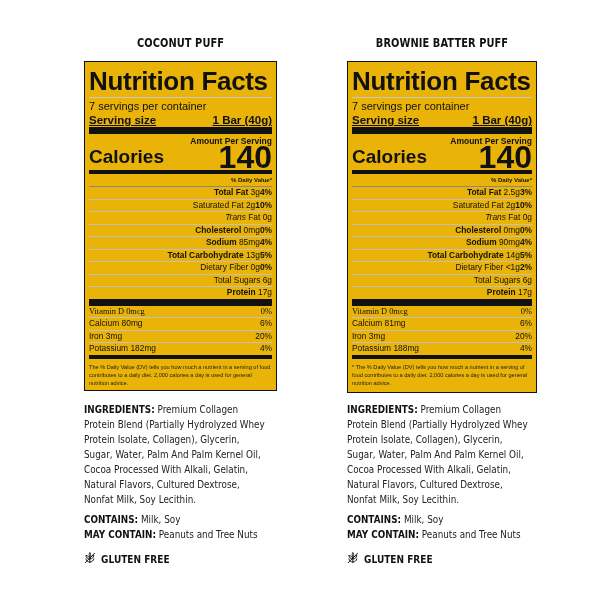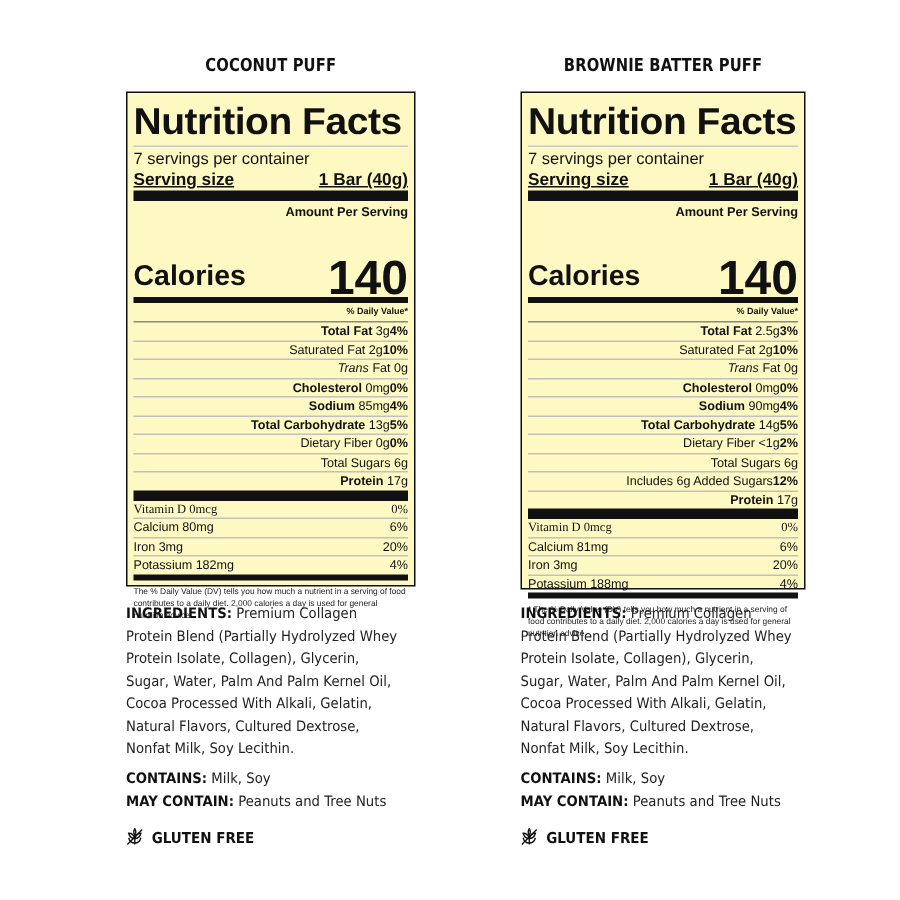--- a/index.html
+++ b/index.html
@@ -8,37 +8,37 @@
 
   .product-title {
     position: absolute; top: 36px; text-align: center;
     font-family: "DejaVu Sans", sans-serif; font-weight: bold;
     font-size: 12px; letter-spacing: 0.1px; color: #111;
     transform: scaleX(0.82); transform-origin: center;
   }
 
   .label {
     position: absolute; top: 61px;
-    border: 1.5px solid #111; background: #fef9c3;
+    border: 1.5px solid #111; background: #eab308;
     padding: 3px 4px 6px 4px;
     font-family: "Liberation Sans", sans-serif; color: #111;
   }
   .nf-title {
     font-weight: 900; font-size: 25px; line-height: 25px; letter-spacing: -0.3px;
     white-space: nowrap; transform: scaleX(1.04); transform-origin: left;
     padding-top: 4px;
   }
   .hr-thin-light { border-top: 1px solid #c8c8c8; }
   .bar-thick { height: 7px; background: #111; }
   .bar-med { height: 4px; background: #111; }
 
   .servings { font-size: 11px; line-height: 13px; padding-top: 2px; }
   .serving-size { display: flex; justify-content: space-between; font-weight: bold; font-size: 11.5px; line-height: 14px; text-decoration: underline; }
   .amount-per { font-weight: bold; font-size: 8.5px; line-height: 10px; padding-top: 2px; text-align: right; }
-  .calories-row { display: flex; justify-content: space-between; align-items: flex-end; font-weight: bold; line-height: 22px; margin-top: 28px; }
+  .calories-row { display: flex; justify-content: space-between; align-items: flex-end; font-weight: bold; line-height: 22px; }
   .calories-row .lbl { font-size: 19px; }
   .calories-row .val { font-size: 32px; text-decoration: underline; }
   .dv-header { text-align: right; font-size: 6px; font-weight: bold; line-height: 12px; }
 
   .n-row { display: flex; justify-content: flex-end; font-size: 8.4px; line-height: 11.5px; border-top: 1px solid #c0c0c0; }
   .n-row.first { border-top: 1px solid #888; }
   .n-row .nm b { font-weight: bold; }
   .n-row .pct { font-weight: bold; }
   .indent1 { padding-left: 11px; }
   .indent2 { padding-left: 22px; }
@@ -220,24 +220,20 @@
   </div>
   <div class="n-row">
     <span class="nm indent1"><span>Dietary Fiber</span> <span>&lt;1g</span></span>
     <span class="pct">2%</span>
   </div>
   <div class="n-row">
     <span class="nm indent1"><span>Total Sugars</span> <span>6g</span></span>
     <span class="pct"></span>
   </div>
   <div class="n-row">
-    <span class="nm indent2"><span>Includes 6g Added Sugars</span></span>
-    <span class="pct">12%</span>
-  </div>
-  <div class="n-row">
     <span class="nm"><b>Protein</b> <span>17g</span></span>
     <span class="pct"></span>
   </div>
   <div class="bar-thick"></div>
 
   <div class="v-row first">
     <span>Vitamin D 0mcg</span>
     <span>0%</span>
   </div>
   <div class="v-row">

